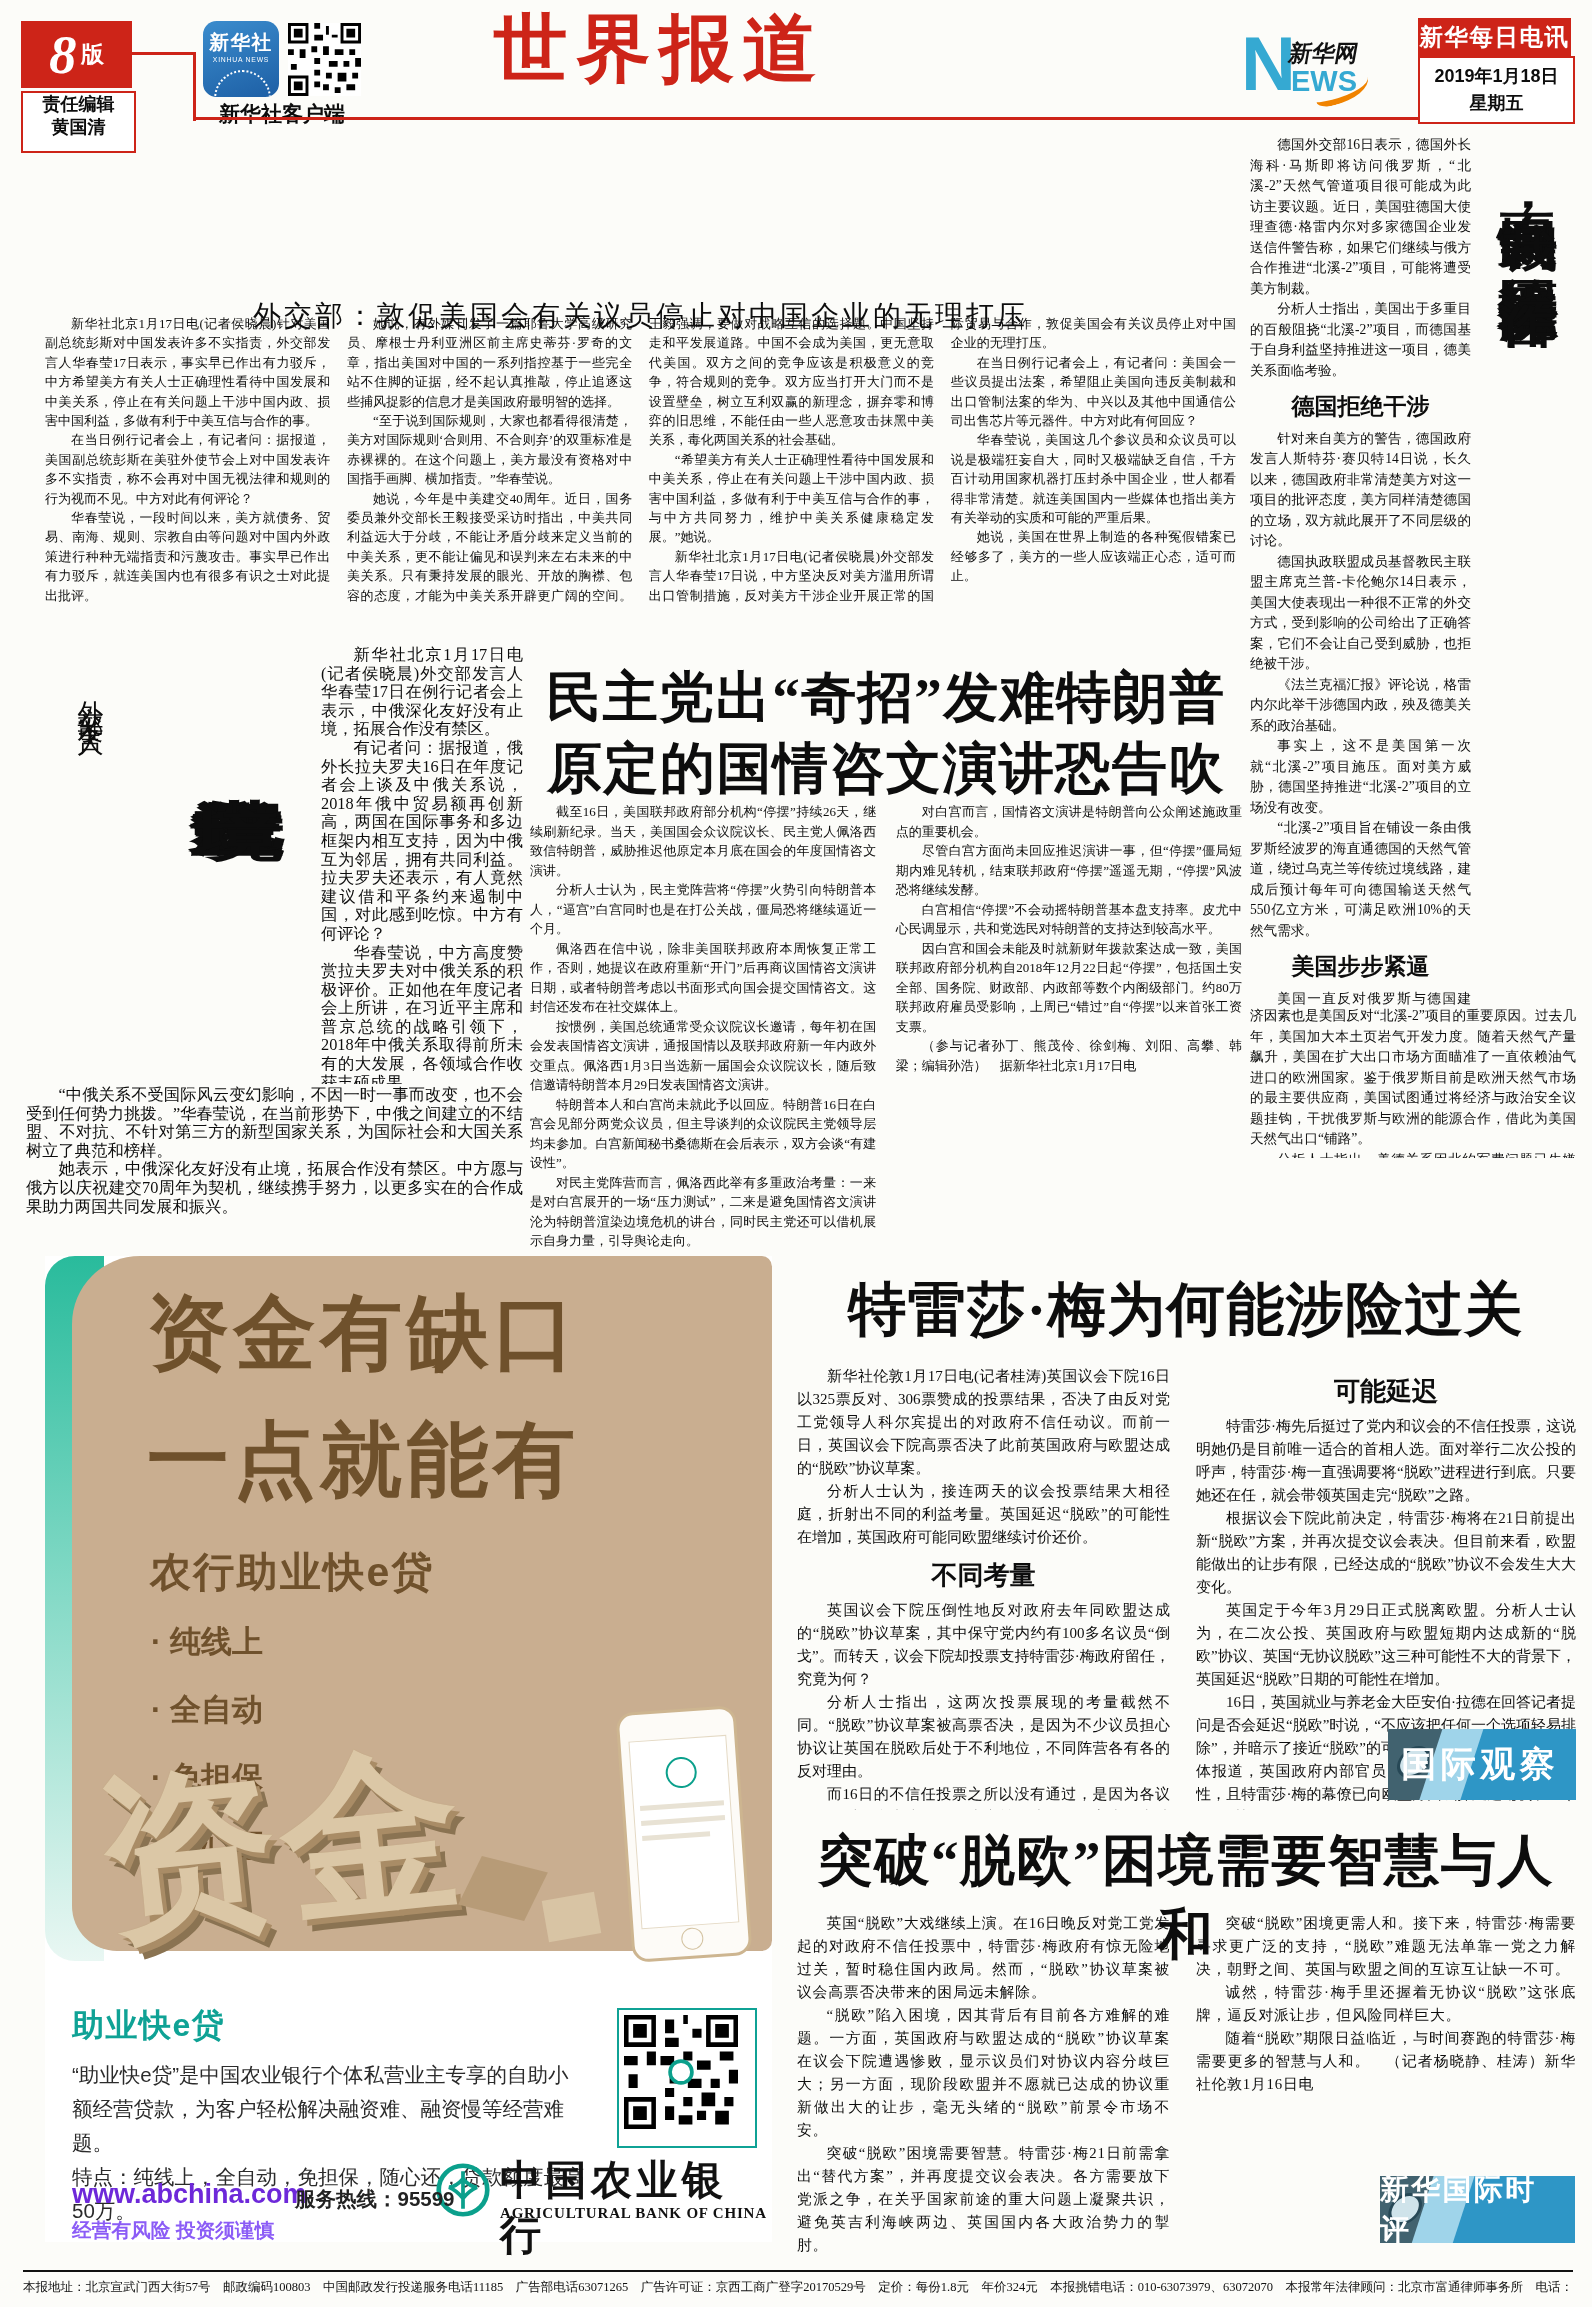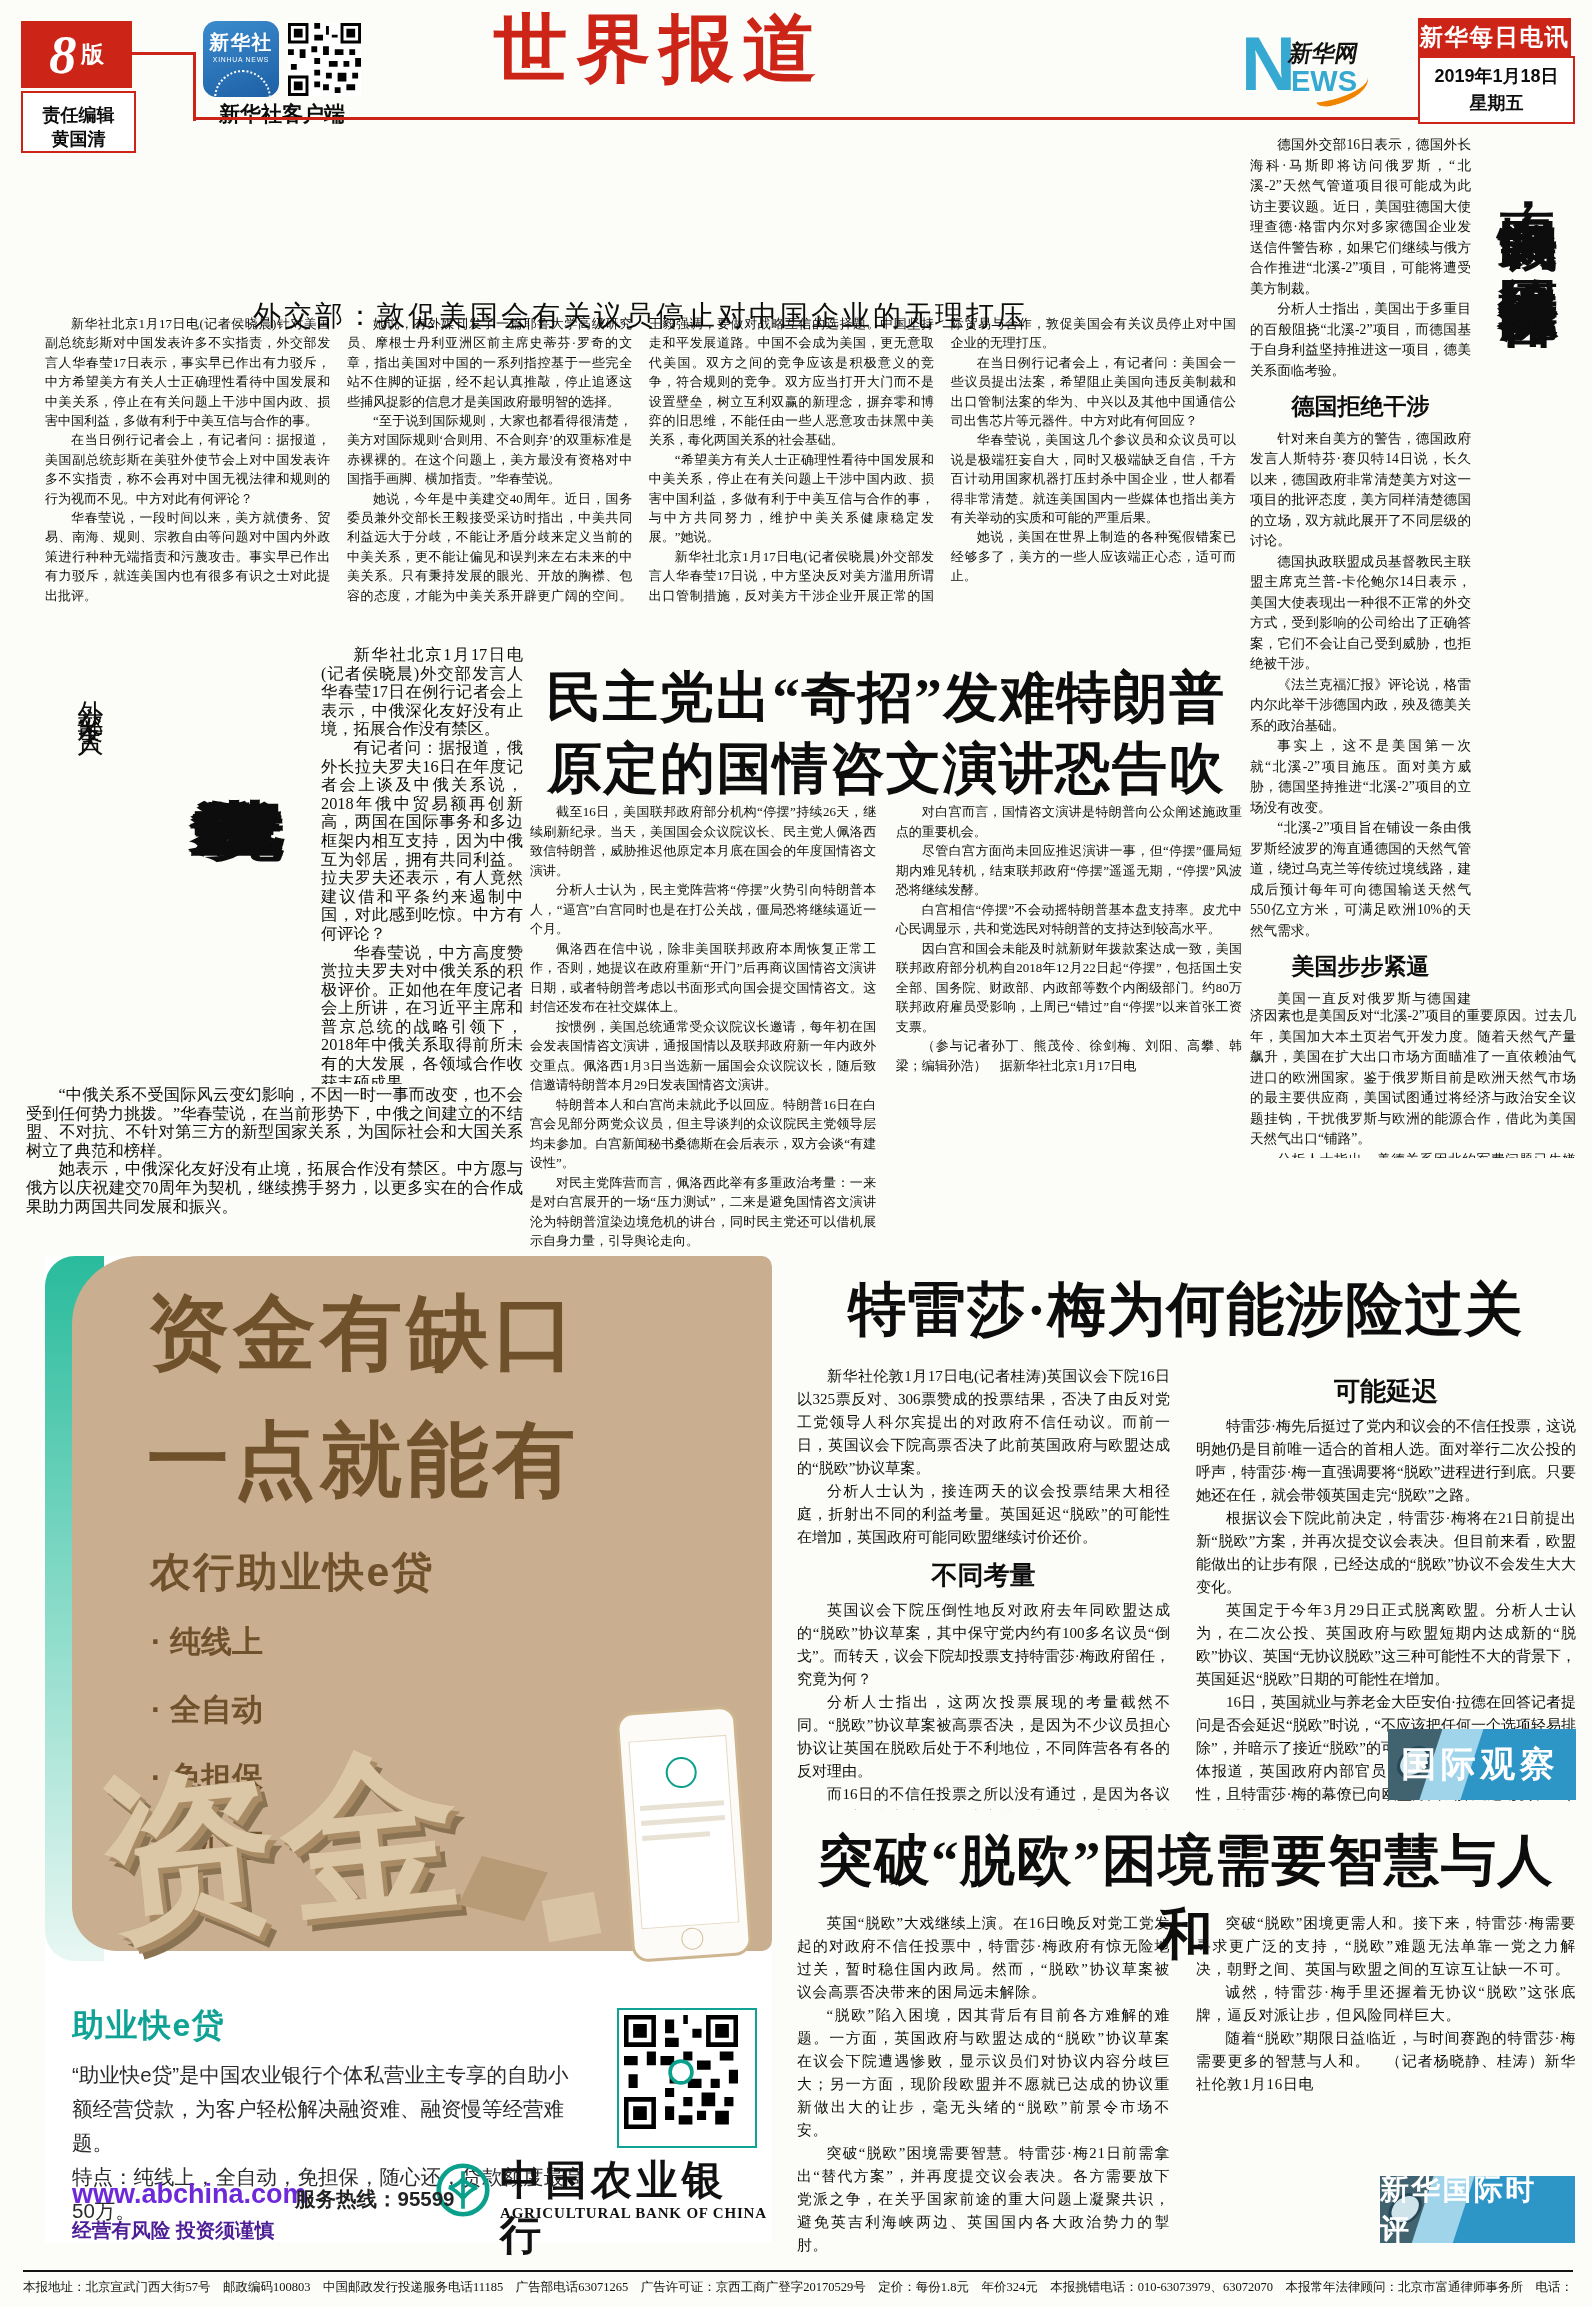--- a/index.html
+++ b/index.html
@@ -12,21 +12,21 @@
   .flow p{margin:0;text-indent:2em;text-align:justify;}
   .nofirst p:first-child{text-indent:0;}
   .vtext{writing-mode:vertical-rl;}
   h3.sub{font-family:"Liberation Sans","DejaVu Sans",sans-serif;font-weight:900;
          text-align:center;text-indent:0;margin:15px 0 12px 0;}
   
   #pagebox{left:21px;top:21px;width:111px;height:67px;display:flex;align-items:center;justify-content:center;gap:4.5px;}
   #pagebox .num{font-size:55px;font-weight:bold;font-style:italic;line-height:1;}
   #pagebox .lab{font-size:23px;font-weight:bold;}
   #editorbox{left:21px;top:91px;width:111px;height:58px;border:2.3px solid #cd2418;background:#fff;
-             display:flex;flex-direction:column;align-items:center;justify-content:flex-end;font-size:18px;font-weight:bold;line-height:1.3;}
+             display:flex;flex-direction:column;align-items:center;justify-content:flex-start;font-size:18px;font-weight:bold;line-height:1.3;}
   #appicon{left:203px;top:21px;width:76px;height:76px;border-radius:13.6px;
            background:linear-gradient(160deg,#3b8ccd,#1d5fa5);overflow:hidden;color:#fff;text-align:center;}
   #appicon .cn{display:block;font-size:19.7px;font-weight:bold;margin-top:7.6px;letter-spacing:1.5px;}
   #appicon .en{display:block;font-size:6.8px;letter-spacing:0.8px;}
   #appicon .globe{position:absolute;left:11.4px;bottom:-30px;width:53px;height:53px;border:2.3px dotted #fff;border-radius:50%;}
   #hqr{left:288px;top:23px;width:73px;height:73px;}
   #appcap{left:191px;top:100px;width:182px;text-align:center;font-size:21px;font-weight:bold;}
   #secRule1{left:132px;top:52px;width:64px;height:3px;background:#cd2418;}
   #secRule2{left:193px;top:52px;width:3px;height:69px;background:#cd2418;}
   #mainRule{left:193px;top:117px;width:1225px;height:3px;background:#cd2418;}
@@ -107,21 +107,21 @@
   #ad .phone .ln{position:absolute;left:15px;right:15px;height:4.5px;background:#e8e2d4;}
   #ad .phone .hb{position:absolute;left:50%;bottom:6px;width:19.7px;height:19.7px;margin-left:-9.8px;border:1.5px solid #d4c3a2;border-radius:50%;}
   #ad .sect{position:absolute;left:27px;top:748px;font-size:32px;font-weight:900;color:#0fa295;letter-spacing:1.5px;}
   #ad .desc{position:absolute;left:27px;top:802px;width:515px;font-size:20.5px;line-height:34px;color:#2b2b2b;}
   #ad .qrbox{position:absolute;left:572px;top:752px;width:127px;height:127px;border:2.3px solid #0fa295;padding:4.5px;background:#fff;}
   #ad .emblem{position:absolute;left:390px;top:906px;width:56px;height:56px;}
   #ad .bankcn{position:absolute;left:455px;top:897px;font-size:41px;font-weight:bold;letter-spacing:4.5px;color:#111;}
   #ad .banken{position:absolute;left:455px;top:949px;font-size:15px;font-weight:bold;letter-spacing:0.8px;color:#111;}
   #ad .web{position:absolute;left:27px;top:923px;font-size:27px;font-weight:900;color:#6d28d9;}
   #ad .hot{position:absolute;left:250px;top:929px;font-size:20.5px;font-weight:bold;color:#222;}
-  #ad .disc{position:absolute;left:27px;top:961px;font-size:19.7px;font-weight:bold;color:#4c1d95;}
+  #ad .disc{position:absolute;left:27px;top:961px;font-size:19.7px;font-weight:bold;color:#8b5cf6;}
   
   #footRule{left:23px;top:2270px;width:1550px;height:2.3px;background:#111;}
   #footer{left:23px;top:2279px;width:1550px;font-size:12.5px;white-space:nowrap;overflow:hidden;color:#111;}
 </style>
 </head>
 <body>
 
 <div id="page">
 
   <div class="abs redbg" id="pagebox">

